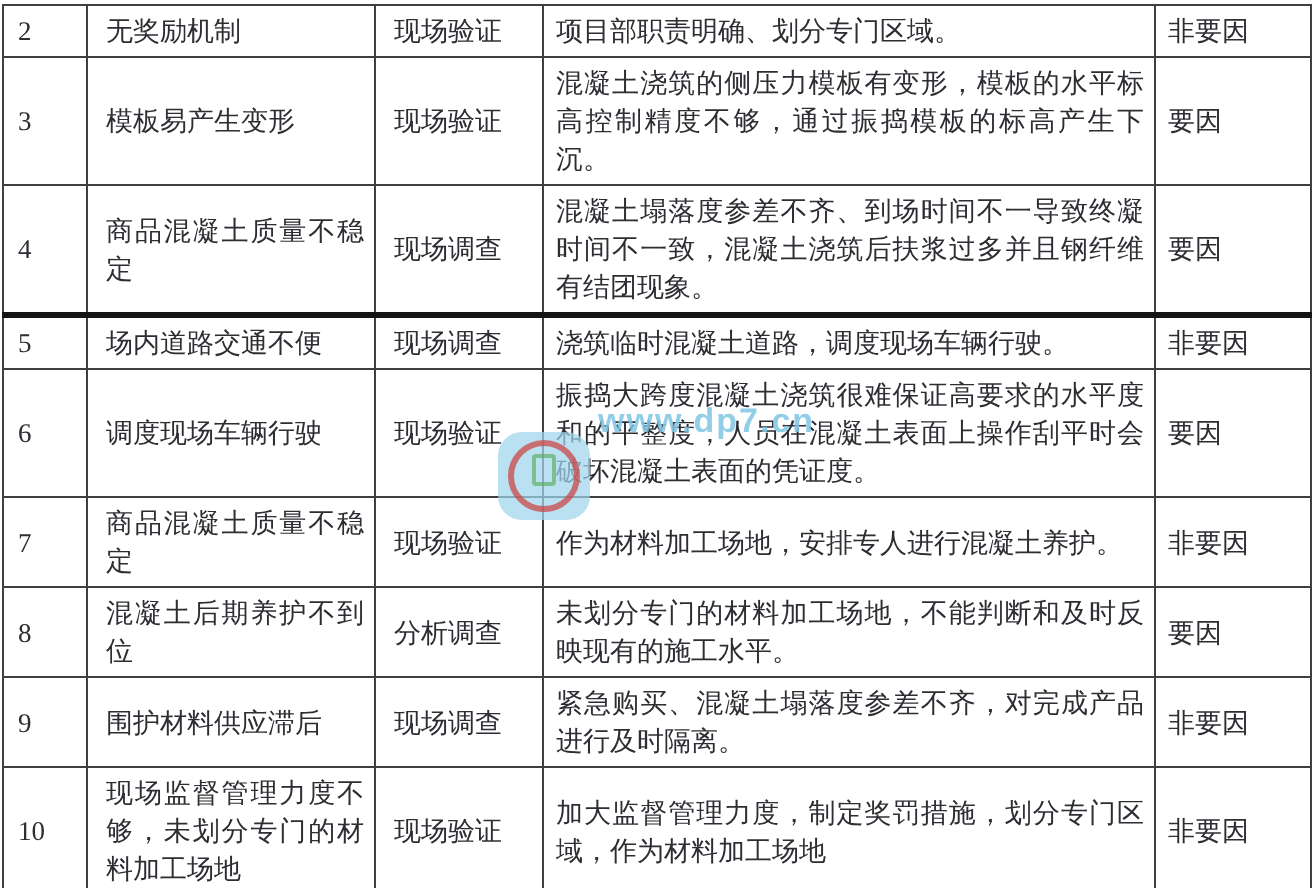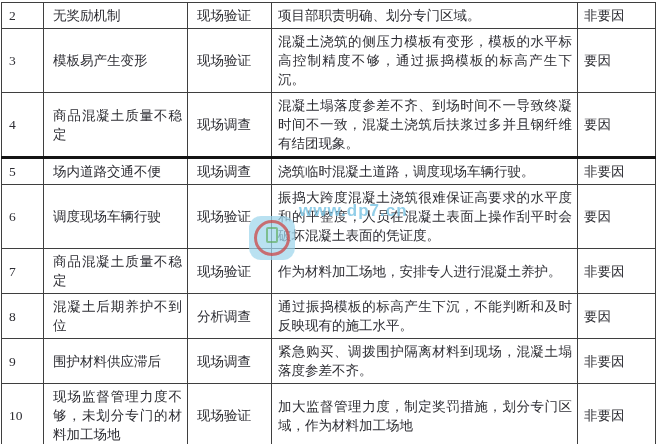--- a/index.html
+++ b/index.html
@@ -143,28 +143,28 @@
     <td class="c-id">7</td>
     <td class="c-factor">商品混凝土质量不稳定</td>
     <td class="c-method">现场验证</td>
     <td class="c-desc">作为材料加工场地，安排专人进行混凝土养护。</td>
     <td class="c-result">非要因</td>
   </tr>
       <tr>
     <td class="c-id">8</td>
     <td class="c-factor">混凝土后期养护不到位</td>
     <td class="c-method">分析调查</td>
-    <td class="c-desc">通过振捣模板的标高产生下沉，不能判断和及时反映现有的施工水平。</td>
+    <td class="c-desc">未划分专门的材料加工场地，不能判断和及时反映现有的施工水平。</td>
     <td class="c-result">要因</td>
   </tr>
       <tr>
     <td class="c-id">9</td>
     <td class="c-factor">围护材料供应滞后</td>
     <td class="c-method">现场调查</td>
-    <td class="c-desc">紧急购买、调拨围护隔离材料到现场，混凝土塌落度参差不齐。</td>
+    <td class="c-desc">紧急购买、混凝土塌落度参差不齐，对完成产品进行及时隔离。</td>
     <td class="c-result">非要因</td>
   </tr>
       <tr>
     <td class="c-id">10</td>
     <td class="c-factor">现场监督管理力度不够，未划分专门的材料加工场地</td>
     <td class="c-method">现场验证</td>
     <td class="c-desc">加大监督管理力度，制定奖罚措施，划分专门区域，作为材料加工场地</td>
     <td class="c-result">非要因</td>
   </tr>
     </tbody>

